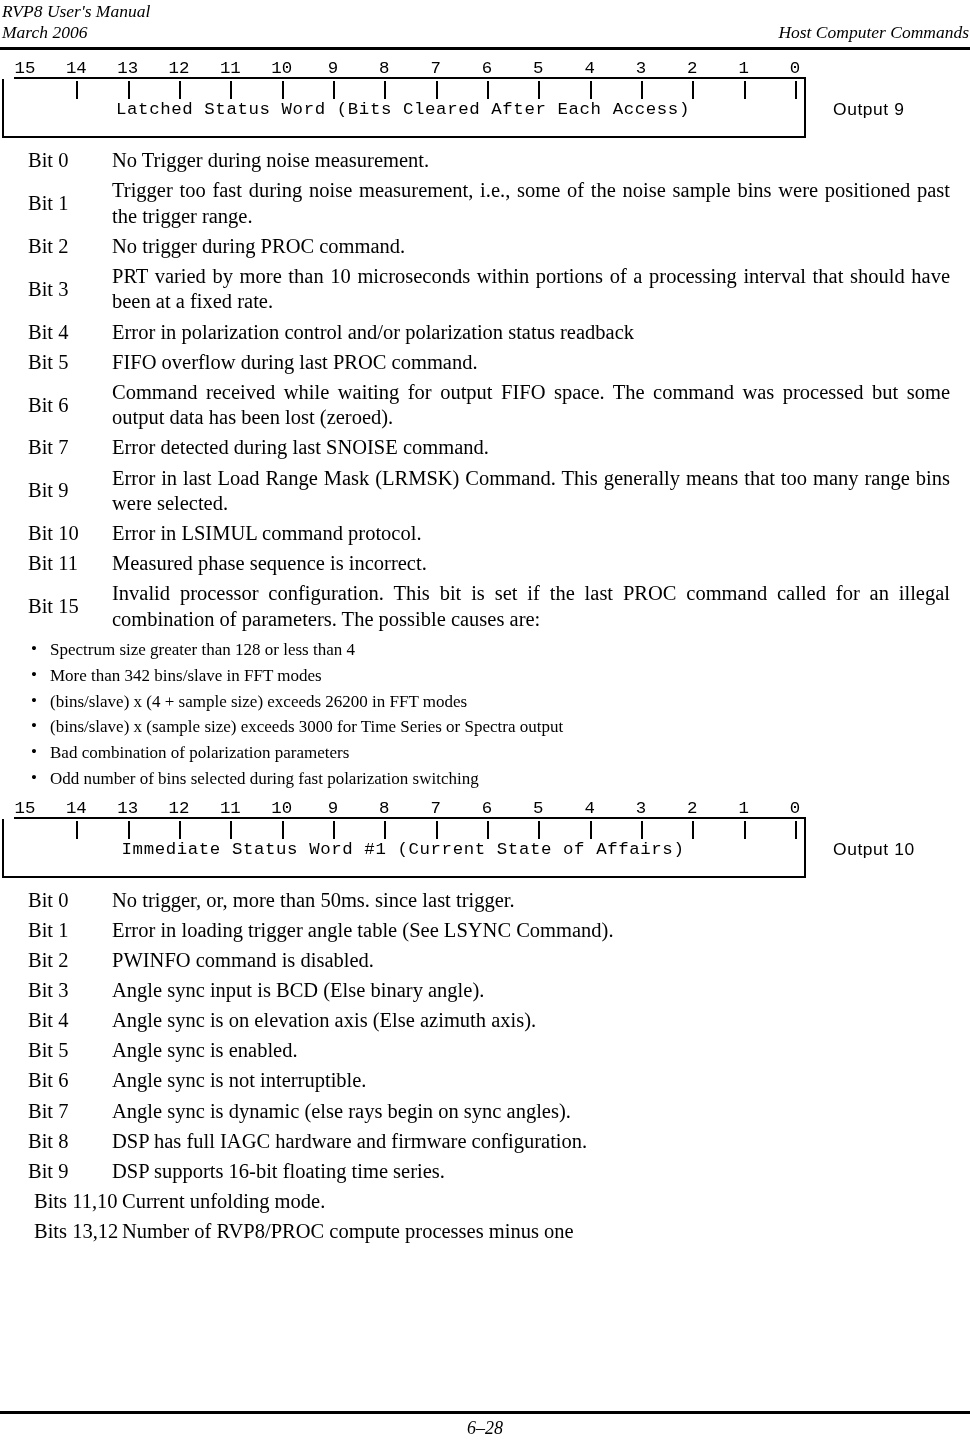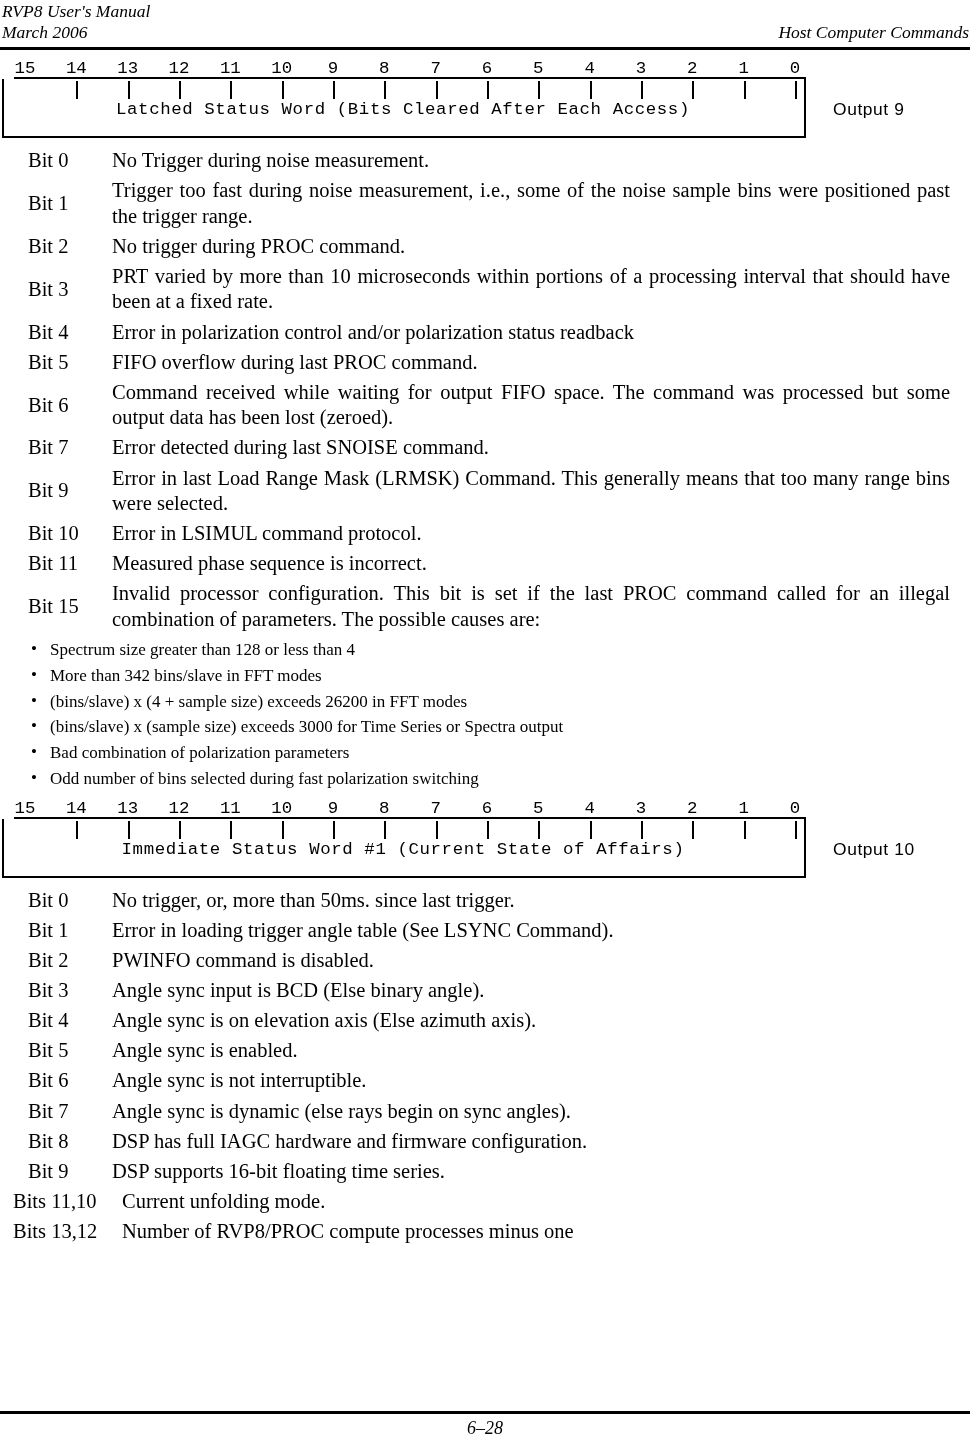--- a/index.html
+++ b/index.html
@@ -189,21 +189,21 @@
     white-space: nowrap;
   }
   .bitrow .bit-desc {
     flex: 1 1 auto;
     padding-right: 20px;
     text-align: justify;
     text-justify: inter-word;
   }
   .bitrow.wide .bit-label {
     width: 122px;
-    padding-left: 13px;
+    padding-left: 34px;
   }
 
   
   .sublist {
     list-style: none;
     margin: 0;
     padding: 0;
   }
   .sublist li {
     position: relative;

